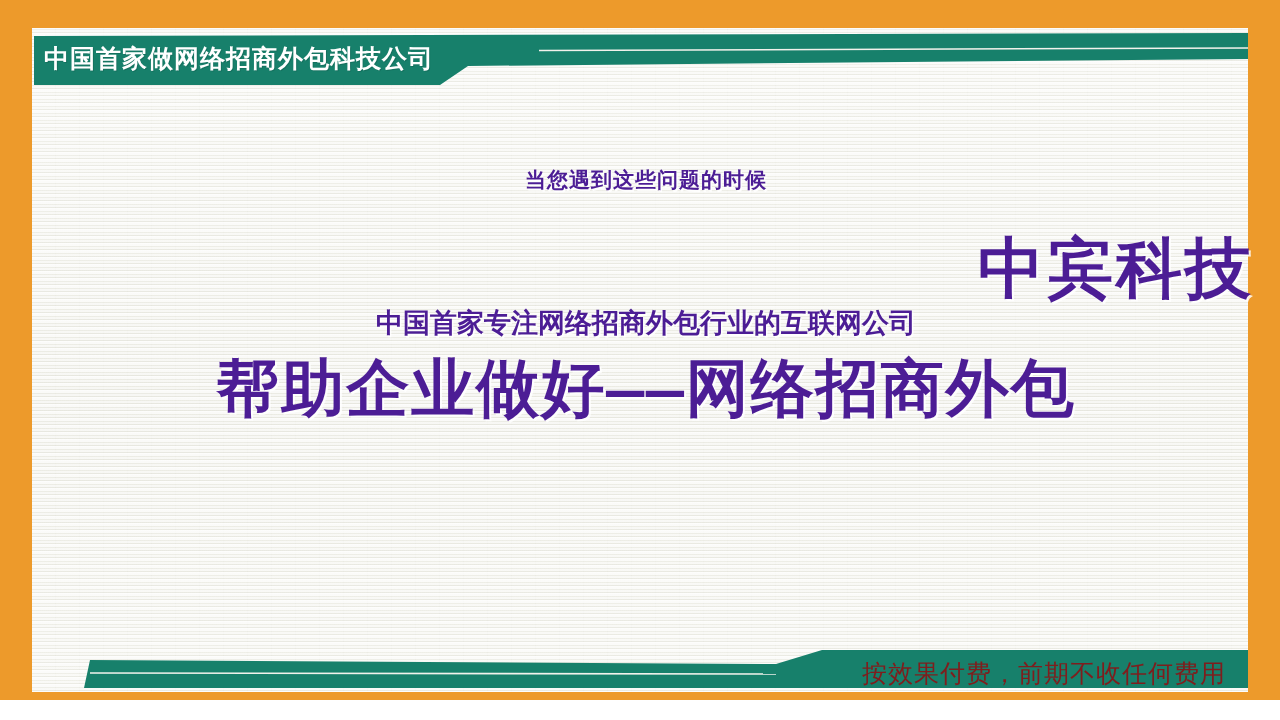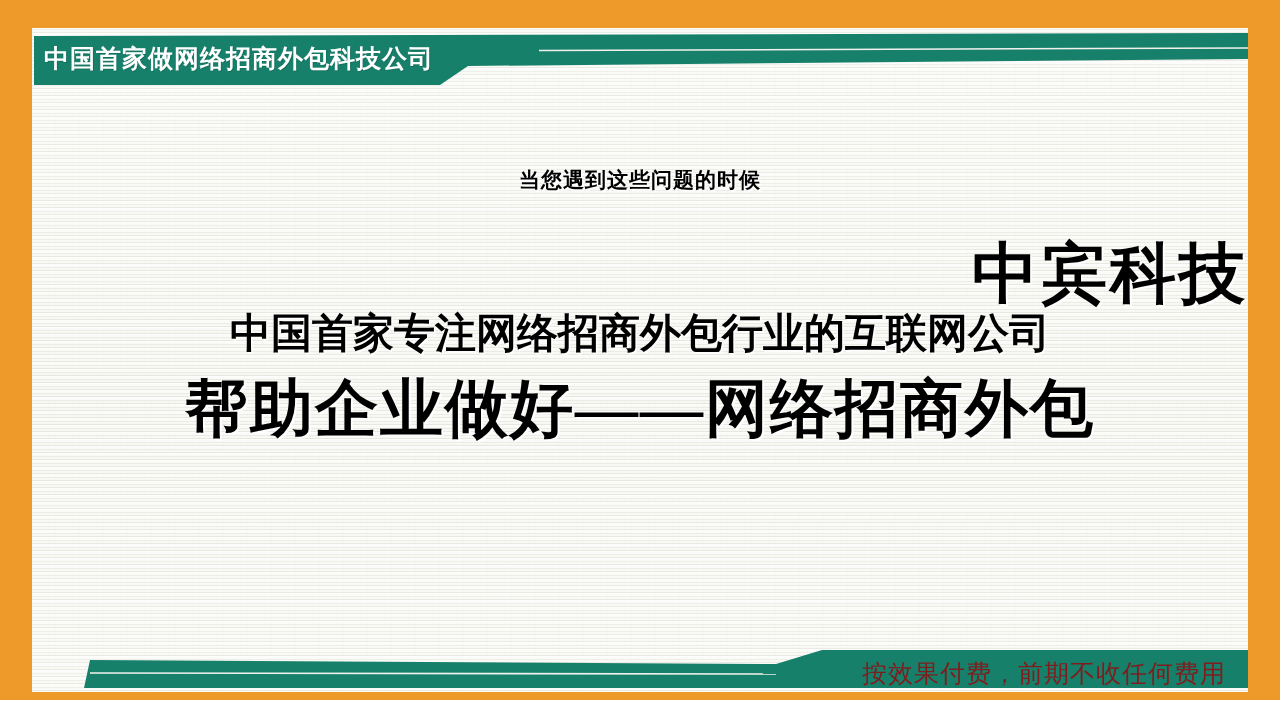--- a/index.html
+++ b/index.html
@@ -6,21 +6,21 @@
     margin: 0;
     padding: 0;
     background: #ffffff;
   }
   #slide {
     position: relative;
     width: 1280px;
     height: 700px;
     overflow: hidden;
     background: #ed9a2b;
-    font-family: Liberation Serif, serif;
+    font-family: Liberation Mono, monospace;
   }
 
   
   #canvas {
     position: absolute;
     left: 32px;
     top: 28px;
     width: 1216px;
     height: 664px;
     background-color: #f2f2ec;
@@ -97,46 +97,46 @@
     color: #7f1d1d;
     font-size: 25px;
     font-weight: normal;
     letter-spacing: 1px;
     white-space: nowrap;
   }
 
   
   #body-copy {
     position: absolute;
-    left: 32px;
+    left: 38px;
     top: 120px;
     width: 1216px;
     text-align: center;
-    color: #000000;
+    color: #4c1d95;
   }
   .eyebrow {
     font-size: 21px;
     font-weight: bold;
     letter-spacing: 1px;
     margin: 0;
     padding-top: 46px;
     text-shadow: 1.5px 1.5px 0 rgba(255,255,255,0.9);
   }
   .brand {
     font-size: 66px;
     font-weight: bold;
     letter-spacing: 3px;
     margin: 0;
     padding-top: 44px;
     line-height: 1.08;
     text-shadow: 2px 2px 0 rgba(255,255,255,0.85);
     text-align: right;
   }
   .brand-sub {
-    font-size: 41px;
+    font-size: 27px;
     font-weight: bold;
     letter-spacing: 0px;
     margin: 0;
     padding-top: 2px;
     line-height: 1.1;
     text-shadow: 1.5px 1.5px 0 rgba(255,255,255,0.85);
   }
   .headline {
     font-size: 63px;
     font-weight: bold;

